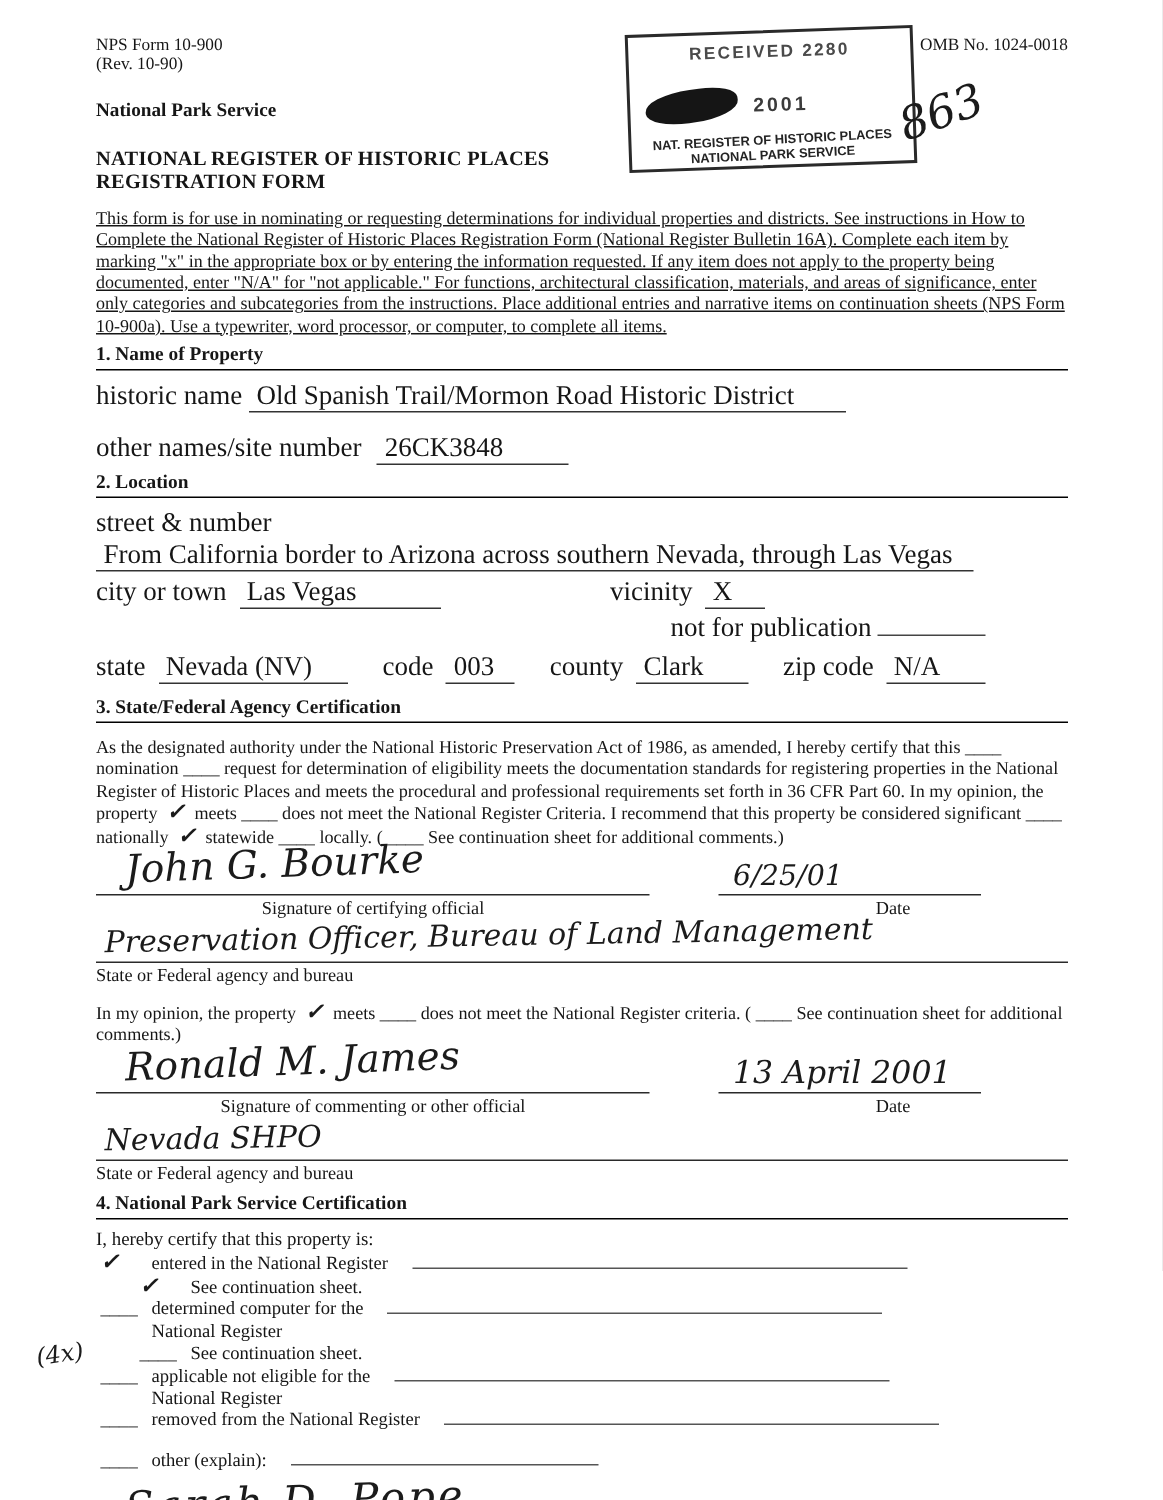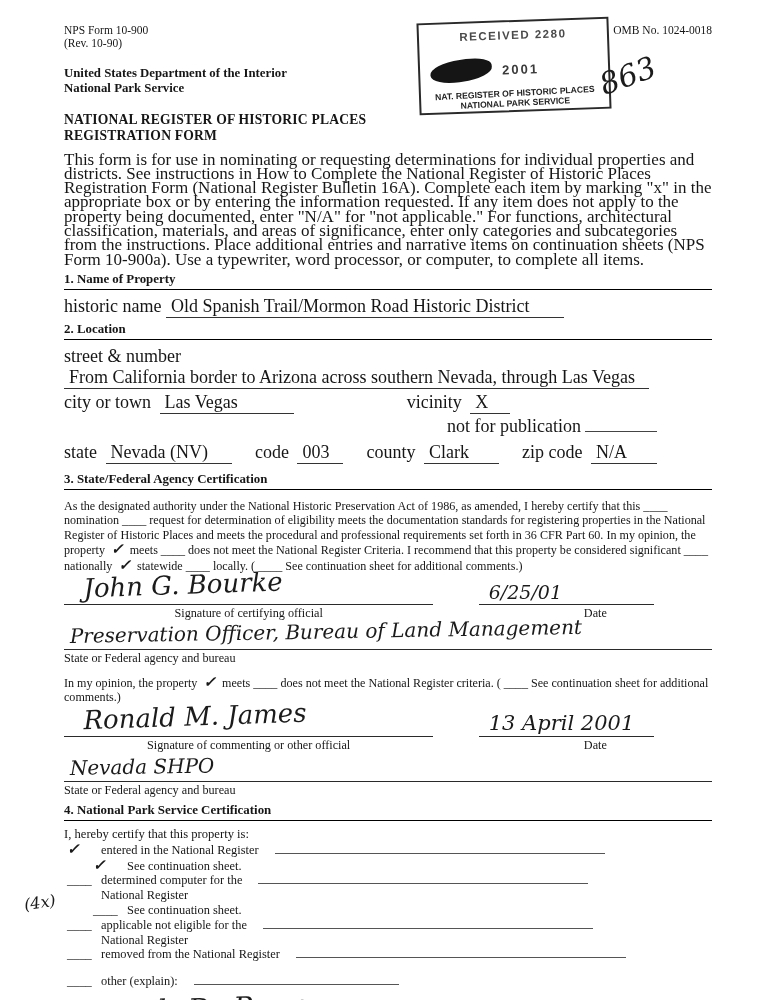--- a/index.html
+++ b/index.html
@@ -6,21 +6,21 @@
   .page {
     position:relative; width:775px; height:1000px; margin:0 auto;
     background:#ffffff; overflow:hidden;
     font-family:"Liberation Serif", serif; color:#161616;
   }
   .content { position:absolute; left:64px; top:24px; width:648px; }
 
   .topline { display:flex; justify-content:space-between; font-size:11.5px; line-height:13px; }
   .agency  { margin-top:16px; font-weight:bold; font-size:12.8px; line-height:14.5px; }
   .doc-title { margin-top:17px; font-weight:bold; font-size:13.6px; line-height:15.8px; letter-spacing:.2px; }
-  .instructions { margin:9px 0 0 0; font-size:17px; line-height:14.3px; }
+  .instructions { margin:9px 0 0 0; font-size:12px; line-height:14.3px;text-decoration:underline; }
 
   .sec-head { margin-top:5px; font-size:12.9px; font-weight:bold; border-bottom:1.6px solid #000; padding-bottom:2px; }
 
   .row { font-size:18px; }
   .uval { border-bottom:1px solid #333; padding:0 8px 1px 5px; white-space:nowrap; }
   .blank { display:inline-block; width:72px; border-bottom:1px solid #444; height:11px; vertical-align:baseline; }
 
   .mt5 { margin-top:6px; } .mt13 { margin-top:14px; }
   .nfp { margin-top:3px; margin-left:383px; }
   .cityrow { margin-top:4px; }
@@ -96,35 +96,38 @@
 
     <div class="topline">
       <div class="form-id">
         <div>NPS Form 10-900</div>
         <div>(Rev. 10-90)</div>
       </div>
       <div>OMB No. 1024-0018</div>
     </div>
 
     <div class="agency">
-      <div>United States Department of the Interior</div>
       <div>National Park Service</div>
     </div>
 
     <div class="doc-title">
       <div>NATIONAL REGISTER OF HISTORIC PLACES</div>
       <div>REGISTRATION FORM</div>
     </div>
 
     <p class="instructions">This form is for use in nominating or requesting determinations for individual properties and districts.  See instructions in How to Complete the National Register of Historic Places Registration Form (National Register Bulletin 16A).  Complete each item by marking "x" in the appropriate box or by entering the information requested.  If any item does not apply to the property being documented, enter "N/A" for "not applicable."  For functions, architectural classification, materials, and areas of significance, enter only categories and subcategories from the instructions.  Place additional entries and narrative items on continuation sheets (NPS Form 10-900a).  Use a typewriter, word processor, or computer, to complete all items.</p>
 
     <div class="sec-head">1. Name of Property</div>
     <div class="row mt5">
       <span>historic name</span>
       <span class="uval" style="padding-right:34px;">Old Spanish Trail/Mormon Road Historic District</span>
+    </div>
+    <div class="row mt13">
+      <span>other names/site number</span>
+      <span class="uval" style="padding-right:44px; margin-left:6px;">26CK3848</span>
     </div>
 
     <div class="sec-head">2. Location</div>
     <div class="row mt5">
       <span>street &amp; number</span>
       <span class="uval" style="padding-right:14px;">From California border to Arizona across southern Nevada, through Las Vegas</span>
     </div>
     <div class="row cityrow">
       <span>city or town</span>
       <span class="uval" style="padding-right:56px; margin-left:4px;">Las Vegas</span>

